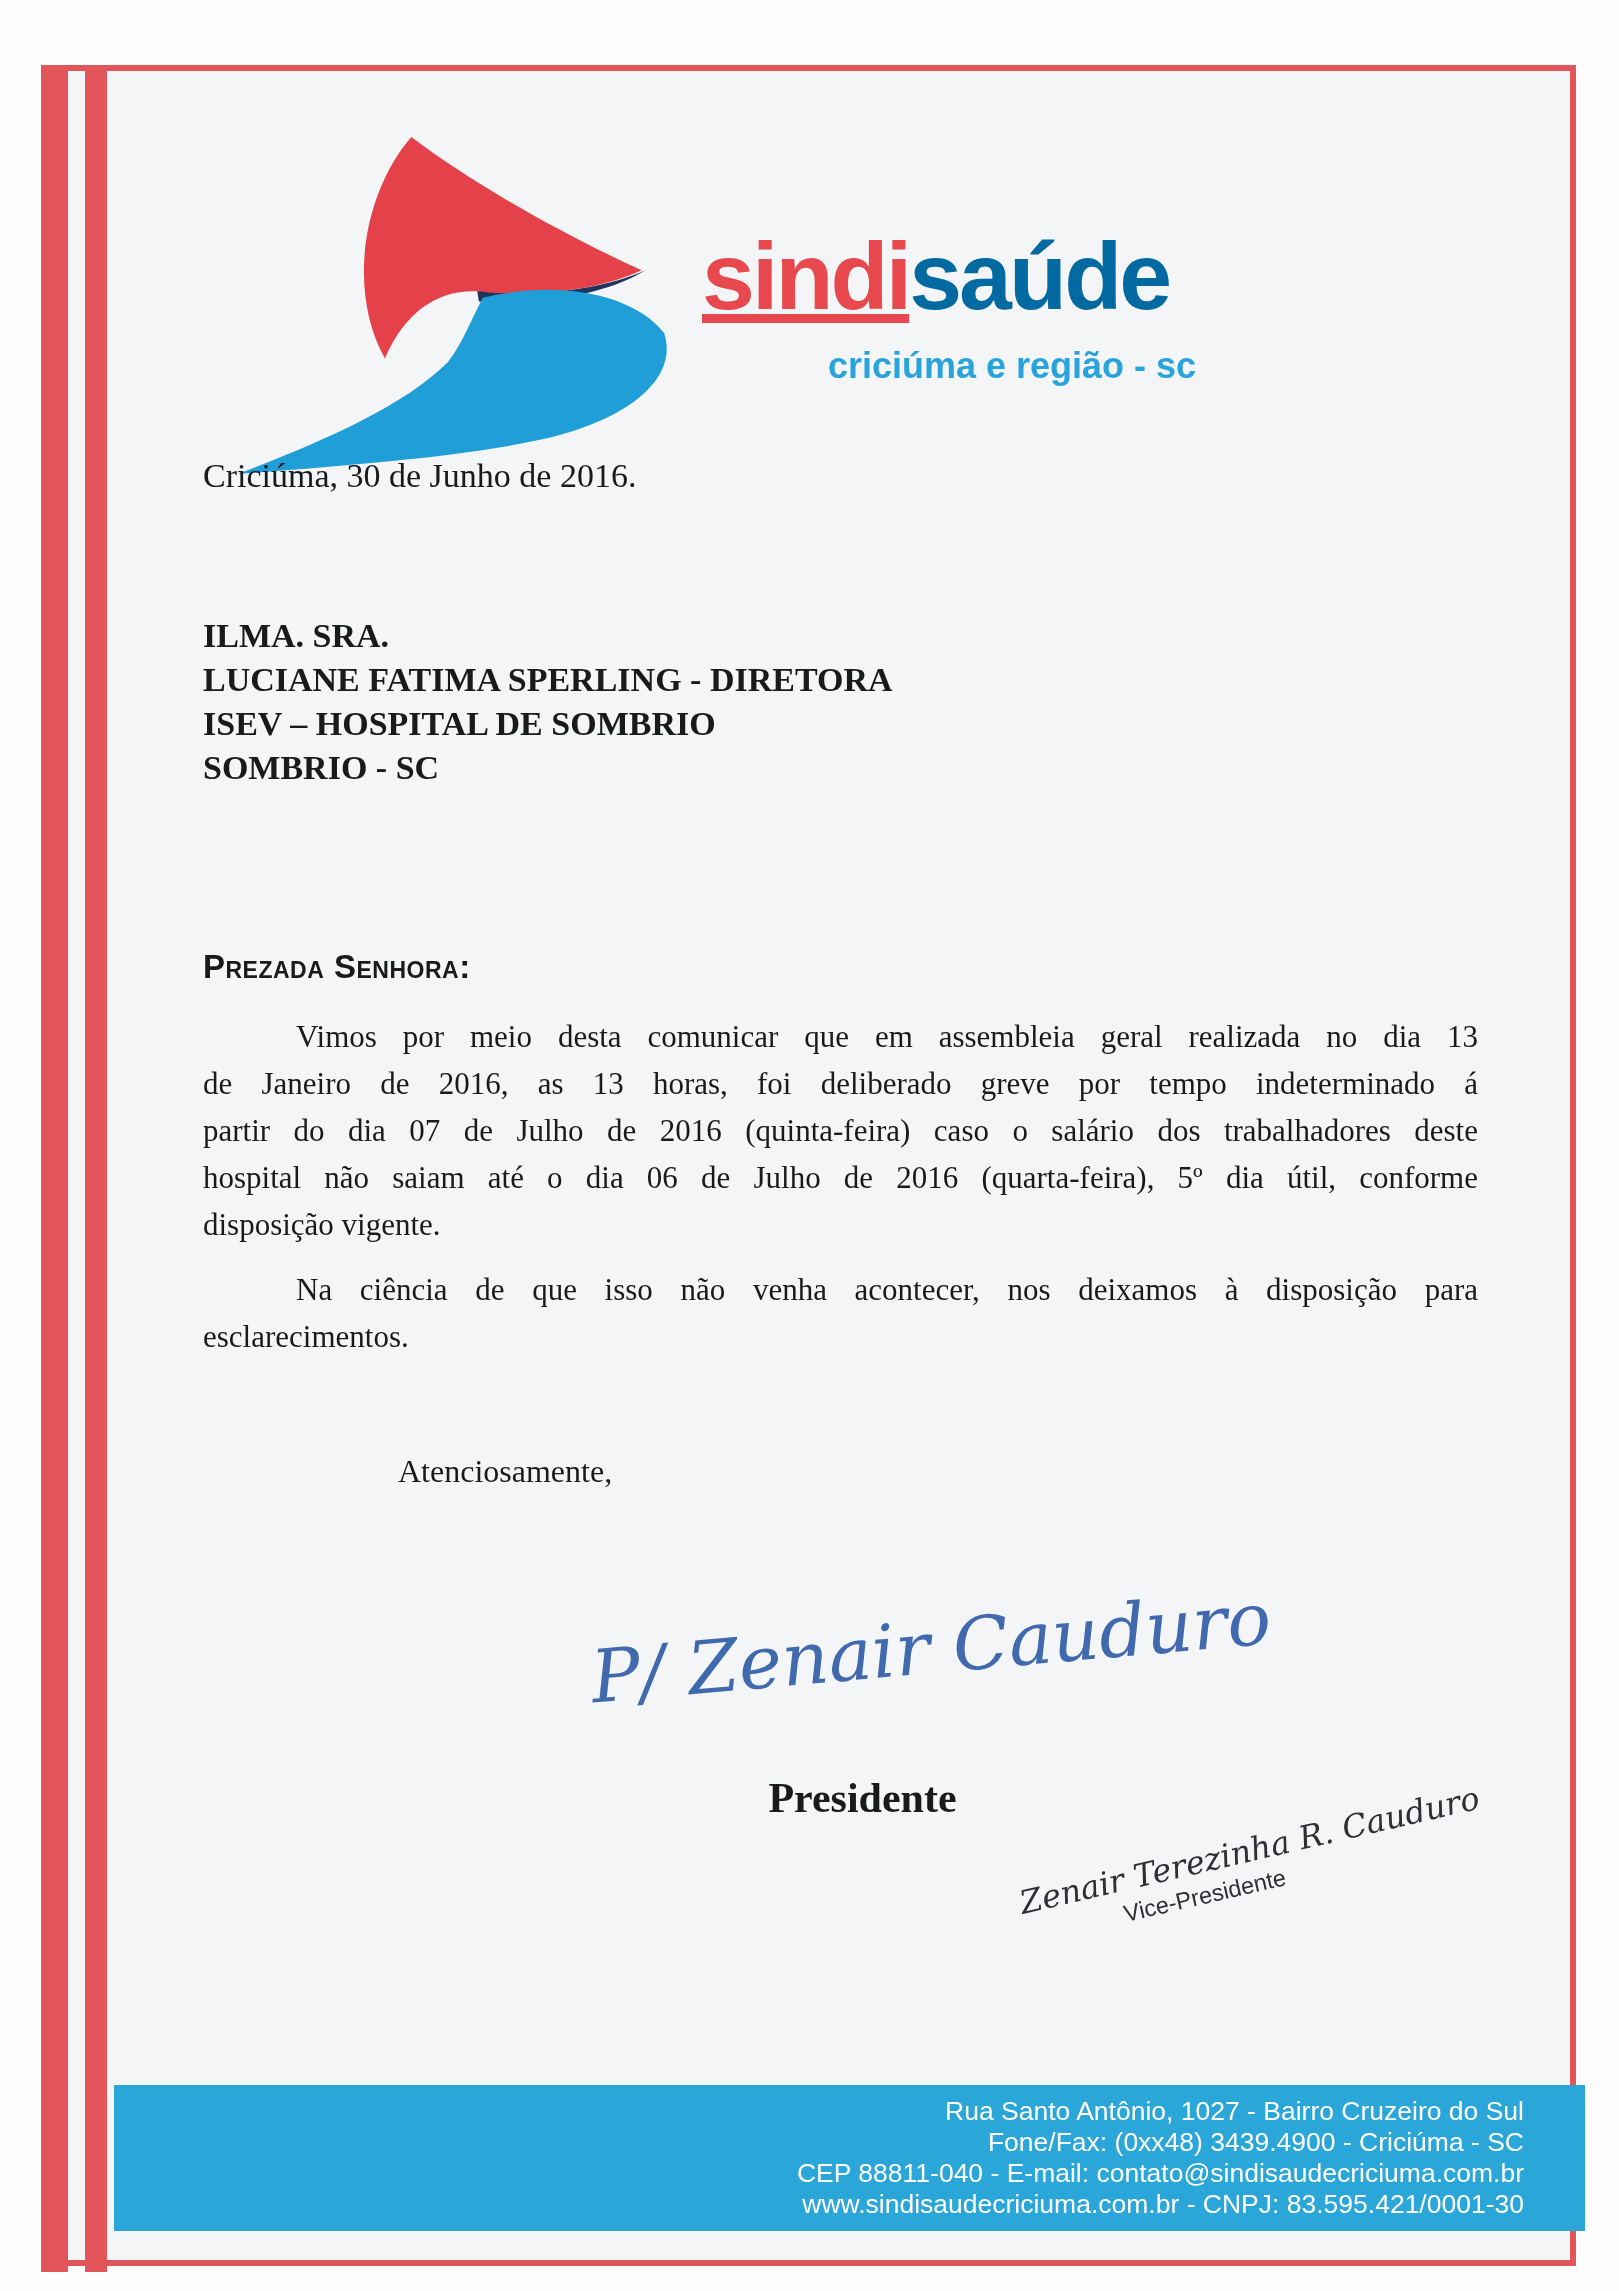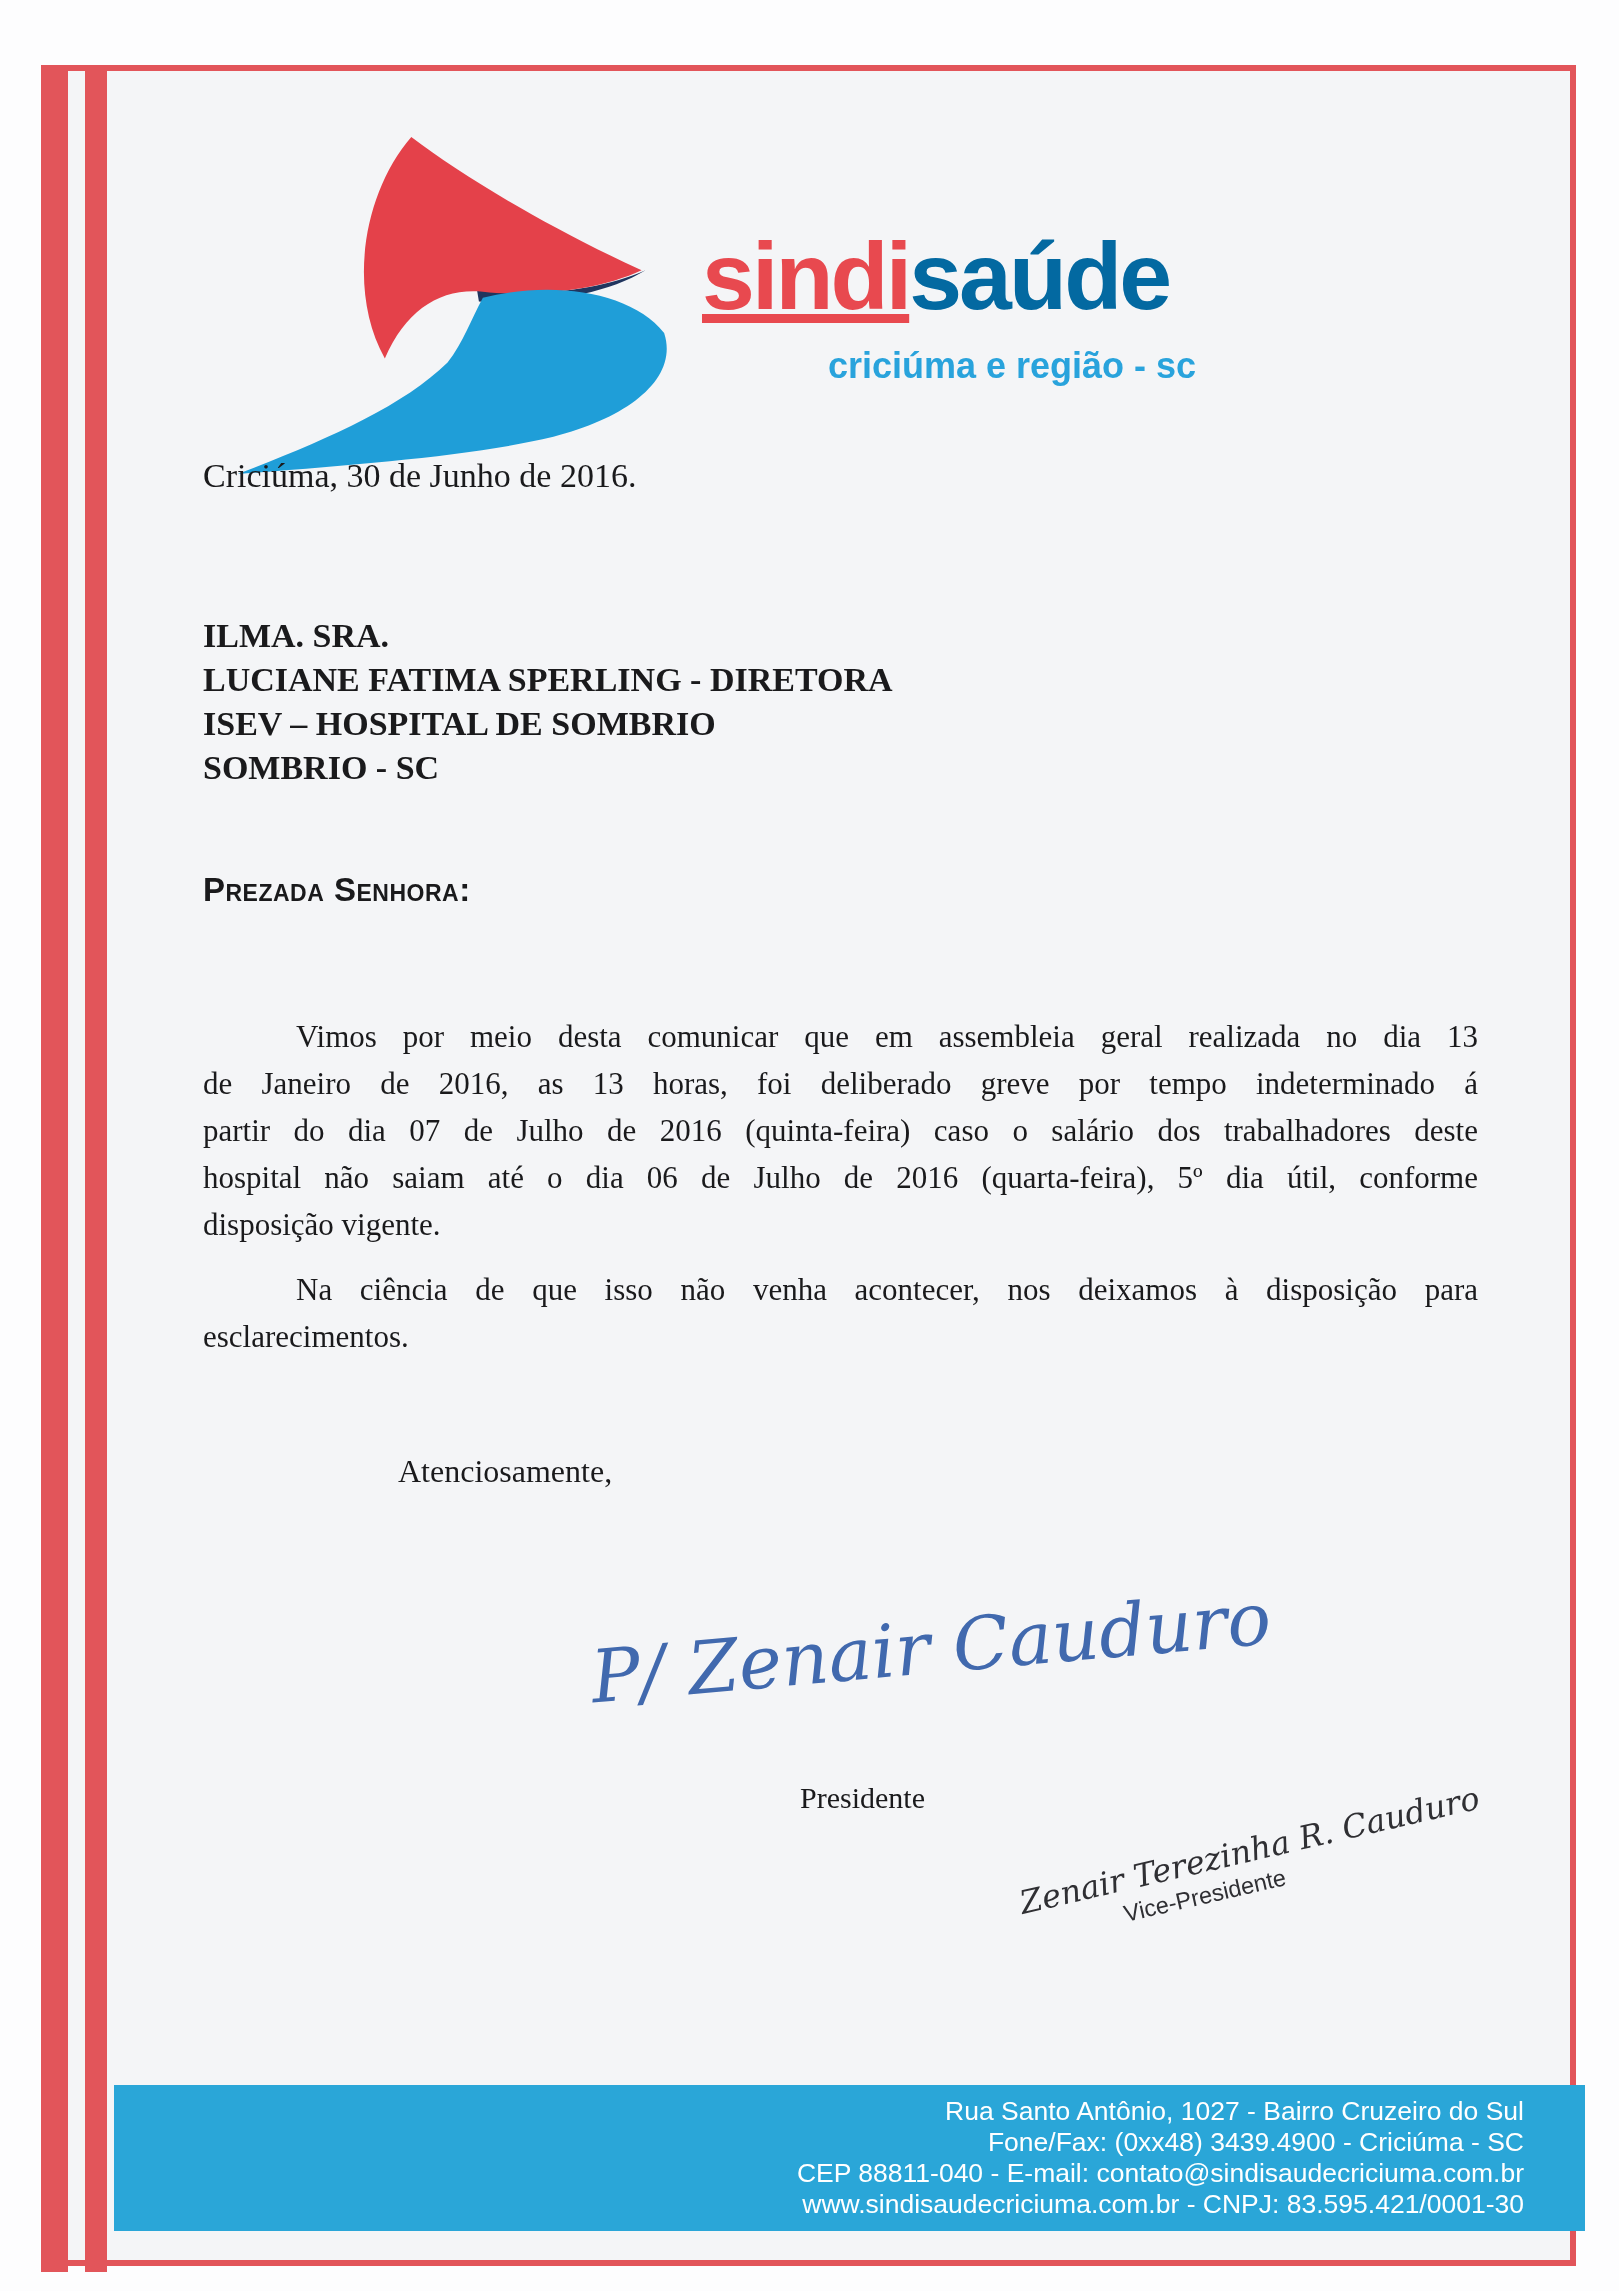--- a/index.html
+++ b/index.html
@@ -33,41 +33,41 @@
   .brand-sub {
     position:absolute; left:821px; top:345px; width:382px; text-align:center;
     font-family:"Liberation Sans", sans-serif; font-weight:bold;
     font-size:36px; color:#29a3dc; white-space:nowrap;
   }
 
   
   .date-line { position:absolute; left:203px; top:457px; font-size:34px; }
   .recipient { position:absolute; left:203px; top:614px; font-size:34px; font-weight:bold; line-height:44px; }
   .salutation {
-    position:absolute; left:203px; top:871px;
+    position:absolute; left:203px; top:948px;
     font-family:"Liberation Sans", sans-serif; font-weight:bold;
     font-variant:small-caps; font-size:33px; letter-spacing:0.5px;
   }
   .para { position:absolute; left:203px; width:1275px; font-size:31px; line-height:47px; }
   .p1 { top:1013px; }
   .p2 { top:1266px; }
   .jl      { text-align:justify; text-align-last:justify; white-space:normal; }
   .jl-end  { text-align:left; }
   .indent  { padding-left:93px; }
   .closing { position:absolute; left:398px; top:1453px; font-size:32px; }
 
   
   .sig-script {
     position:absolute; left:588px; top:1605px; width:686px; text-align:center;
     font-family:"DejaVu Serif", serif; font-style:italic;
     font-size:73px; color:#4169ae; transform:rotate(-5deg); white-space:nowrap;
   }
   .sig-block { position:absolute; left:549px; top:1751px; width:627px; text-align:center; }
   .sig-name  { font-size:34px; font-weight:bold; }
-  .sig-title { font-size:30px; font-weight:normal; margin-top:30px; }
+  .sig-title { font-size:42px; font-weight:bold; margin-top:23px; }
   .stamp {
     position:absolute; left:1019px; top:1843px; width:363px; text-align:center;
     transform:rotate(-13deg); color:#2f2f33;
   }
   .stamp-name  { font-family:"DejaVu Serif", serif; font-style:italic; font-size:32px; white-space:nowrap; }
   .stamp-title { font-family:"Liberation Sans", sans-serif; font-size:23.5px; margin-top:2px; }
 
   
   .footer-bar {
     position:absolute; left:114px; top:2085px; width:1471px; height:146px;

